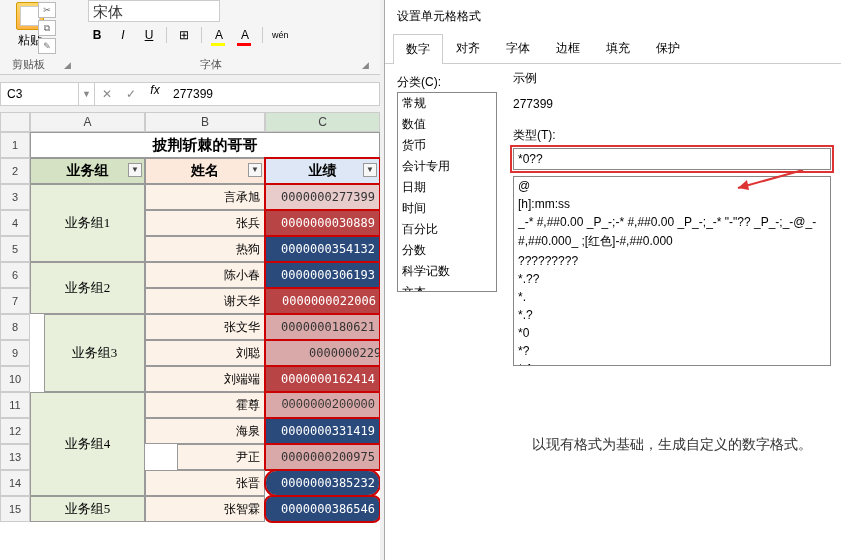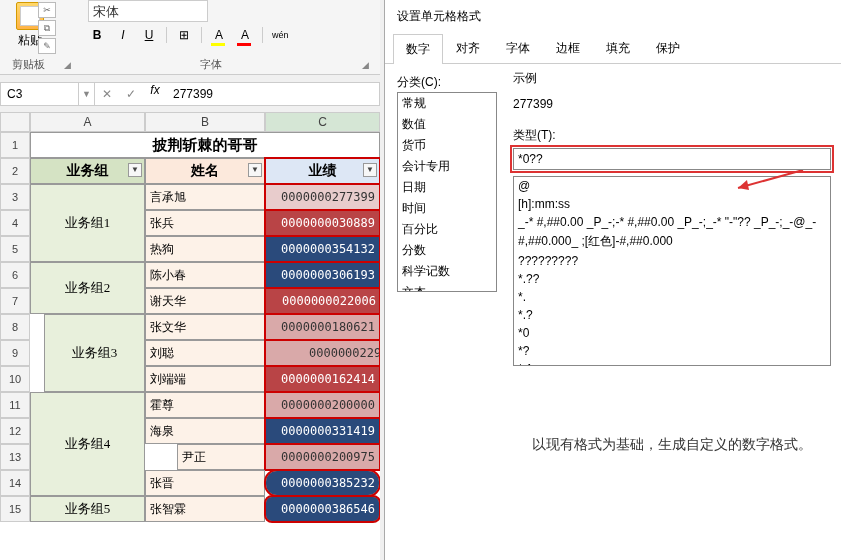--- a/index.html
+++ b/index.html
@@ -6,21 +6,21 @@
 body { margin: 0; font-family: "Microsoft YaHei", SimSun, sans-serif; font-size: 12px; background: #f0f0f0; overflow: hidden; width: 841px; height: 560px; position: relative; }
 
 
 .ribbon { position: absolute; top: 0; left: 0; width: 380px; height: 75px; background: #f5f5f5; border-bottom: 1px solid #ccc; }
 .paste-block { position: absolute; left: 0; top: 0; width: 60px; height: 60px; text-align: center; }
 .paste-icon { width: 28px; height: 28px; margin: 2px auto; background: linear-gradient(#ffd86b, #ffb347); border: 1px solid #d49a00; border-radius: 2px; position: relative; }
 .paste-icon::after { content: ""; position: absolute; left: 3px; top: 3px; width: 18px; height: 18px; background: #fff; border: 1px solid #ccc; }
 .mini-icons { position: absolute; left: 38px; top: 2px; }
 .mini-icons span { display: block; width: 18px; height: 16px; margin-bottom: 2px; border: 1px solid #bbb; background: #fff; font-size: 9px; text-align:center; line-height:14px; color:#666; }
 .font-group { position: absolute; left: 88px; top: 0; right: 0; }
-.font-name-box { display: inline-block; width: 120px; height: 22px; border: 1px solid #ccc; background: #fff; vertical-align: top; font-size: 13px; padding: 2px 4px; color: #333; }
+.font-name-box { display: inline-block; width: 132px; height: 22px; border: 1px solid #ccc; background: #fff; vertical-align: top; font-size: 15px; padding: 2px 4px; color: #333; }
 .font-buttons { margin-top: 4px; display: flex; gap: 8px; align-items: center; }
 .fbtn { width: 18px; height: 18px; border: 1px solid transparent; text-align: center; line-height: 16px; cursor: pointer; }
 .fbtn.bold { font-weight: bold; } .fbtn.italic { font-style: italic; } .fbtn.under { text-decoration: underline; }
 .sep { width: 1px; height: 16px; background: #ccc; }
 .color-btn { display: inline-block; }
 .color-swatch-a { width: 14px; height: 3px; background: #ff0000; }
 .color-swatch-fill { width: 14px; height: 3px; background: #ffff00; }
 .group-label { position: absolute; bottom: 2px; font-size: 11px; color: #555; }
 .group-label.clipboard { left: 12px; } .group-label.font { left: 200px; }
 .tiny-expand { position: absolute; bottom: 4px; font-size: 9px; color: #888; }
@@ -44,21 +44,21 @@
 
 .data-row { display: grid; grid-template-columns: 30px 115px 120px 115px; height: 26px; }
 .row-h { background: #f3f3f3; border: 1px solid #ccc; text-align: center; font-size: 11px; line-height: 24px; color: #444; }
 .cell { border: 1px solid #999; background: #fff; padding: 3px 4px; font-size: 12px; line-height: 18px; position: relative; }
 .title-row .cell { background: #fff; text-align: center; font-weight: bold; font-size: 15px; font-family: "KaiTi", "STKaiti", serif; }
 .header-row .cell { text-align: center; font-weight: bold; font-family: "KaiTi", "STKaiti", serif; font-size: 14px; }
 .header-row .a-col { background: #d5e3c4; } .header-row .b-col { background: #fce9dc; } .header-row .c-col { background: #dde7f5; }
 .dropdown-caret { position: absolute; right: 2px; top: 4px; width: 14px; height: 14px; border: 1px solid #999; background: #f7f7f7; font-size: 8px; text-align: center; line-height: 12px; color: #444; }
 
 .group-cell { background: #e8f0dc; text-align: center; font-family: "KaiTi", serif; font-size: 13px; }
-.name-cell { background: #fdf2e8; text-align: left; font-family: "KaiTi", serif; }
+.name-cell { background: #fdf2e8; text-align: right; font-family: "KaiTi", serif; }
 .val-cell { font-family: "Consolas", monospace; text-align: right; color: #fff; }
 .val-1 { background: #e8cccc; color: #333; }
 .val-red { background: #b94446; }
 .val-blue { background: #2a4a7b; }
 .val-pink { background: #d9a9a9; color: #333; }
 .sel-box { outline: 2px solid #cc0000; outline-offset: -1px; }
 
 
 .dialog { position: absolute; top: 0; left: 384px; right: 0; bottom: 0; background: #fff; border-left: 1px solid #aaa; }
 .dlg-title { padding: 8px 12px; font-size: 12px; }
@@ -185,21 +185,21 @@
         <div class="cell name-cell" style="grid-area: 3 / 3;">刘端端</div>
         <div class="cell val-cell sel-box val-red" style="grid-area: 3 / 4;">0000000162414</div>
       </div>
       <div style="display: grid; grid-template-columns: 30px 115px 120px 115px; grid-template-rows: repeat(4, 26px);">
         <div class="row-h" style="grid-area: 1 / 1;">11</div>
         <div class="row-h" style="grid-area: 2 / 1;">12</div>
         <div class="row-h" style="grid-area: 3 / 1;">13</div>
         <div class="row-h" style="grid-area: 4 / 1;">14</div>
         <div class="cell group-cell" style="grid-area: 1 / 2 / span 4; display: flex; align-items: center; justify-content: center;">业务组4</div>
         <div class="cell name-cell" style="grid-area: 1 / 3;">霍尊</div>
-        <div class="cell val-cell sel-box val-pink" style="grid-area: 1 / 4;">0000000200000</div>
+        <div class="cell val-cell sel-box val-pink" style="grid-area: 1 / 4; font-family: Liberation Mono, monospace;">0000000200000</div>
         <div class="cell name-cell" style="grid-area: 2 / 3;">海泉</div>
         <div class="cell val-cell sel-box val-blue" style="grid-area: 2 / 4;">0000000331419</div>
         <div class="cell name-cell" style="grid-area: 3 / 3; margin-left: 32px;">尹正</div>
         <div class="cell val-cell sel-box val-pink" style="grid-area: 3 / 4;">0000000200975</div>
         <div class="cell name-cell" style="grid-area: 4 / 3;">张晋</div>
         <div class="cell val-cell sel-box val-blue" style="grid-area: 4 / 4; border-radius: 12px;">0000000385232</div>
       </div>
       <div style="display: grid; grid-template-columns: 30px 115px 120px 115px; grid-template-rows: repeat(1, 26px);">
         <div class="row-h" style="grid-area: 1 / 1;">15</div>
         <div class="cell group-cell" style="grid-area: 1 / 2 / span 1; display: flex; align-items: center; justify-content: center;">业务组5</div>

